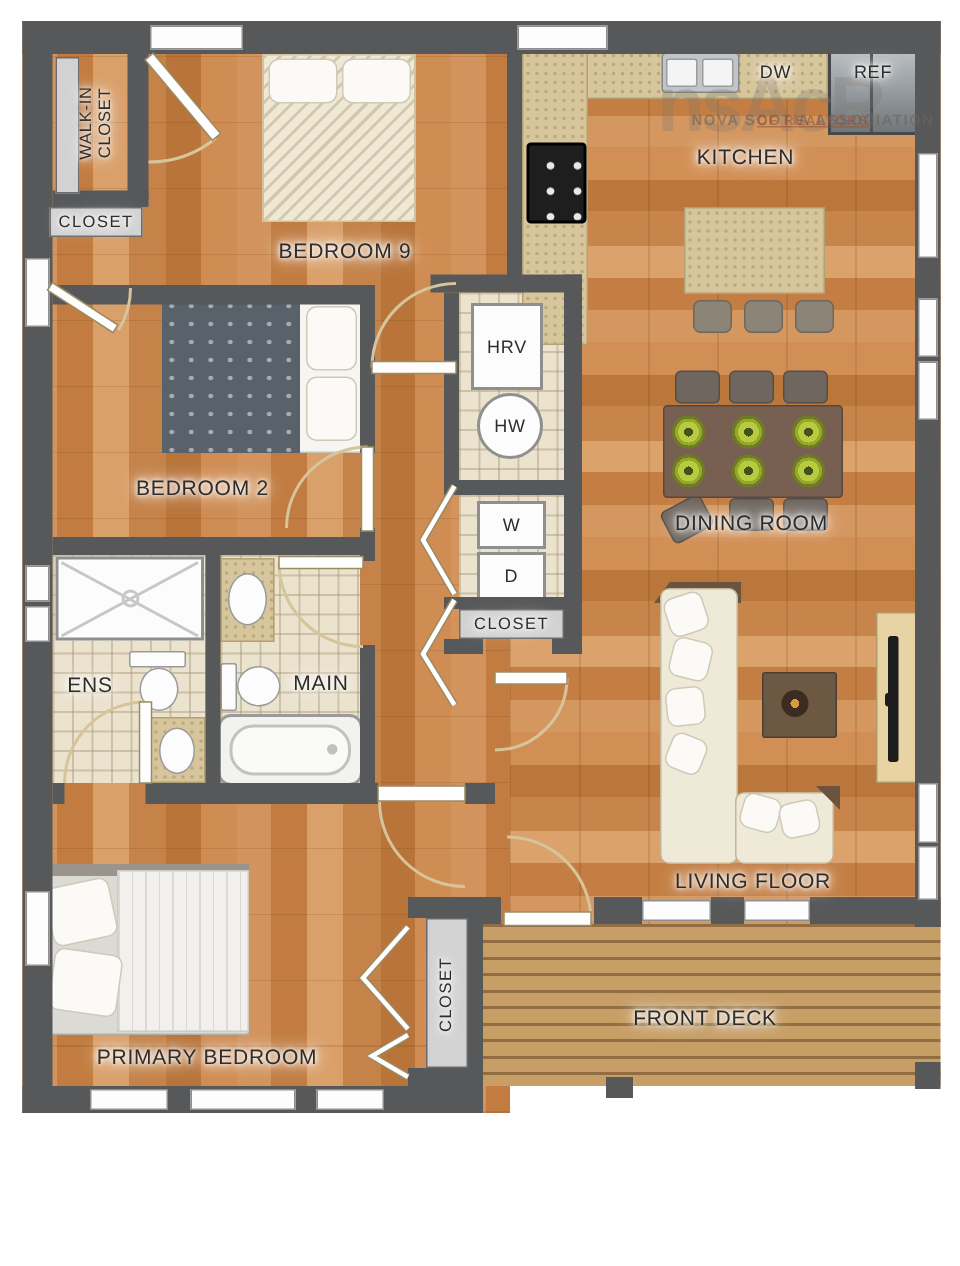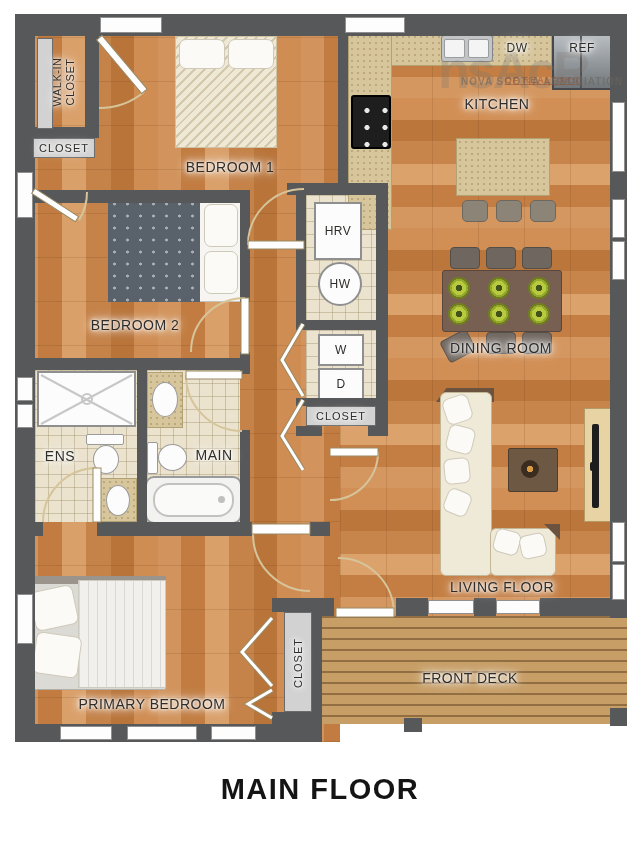--- a/index.html
+++ b/index.html
@@ -232,32 +232,31 @@
     </g>
   </svg>
 
   <div class="wm-logo">nsAcR</div>
   <div class="wm-line" style="left:542px;top:81px;font-size:10px;">NOVA SCOTIA ASSOCIATION</div>
   <div class="wm-line" style="left:542px;top:80px;font-size:9px;color:rgba(150,80,45,.55);text-decoration:underline;">OF REALTORS</div>
 
   <div class="lbl s11 rot" style="left:64px;top:82px;">WALK-IN
 CLOSET</div>
   <div class="lbl s11" style="left:64px;top:148px;letter-spacing:1px;">CLOSET</div>
-  <div class="lbl" style="left:230px;top:167px;">BEDROOM 1</div>
+  <div class="lbl" style="left:230px;top:167px;">BEDROOM 9</div>
   <div class="lbl" style="left:497px;top:104px;">KITCHEN</div>
   <div class="lbl s12" style="left:517px;top:48px;">DW</div>
   <div class="lbl s12" style="left:582px;top:48px;">REF</div>
   <div class="lbl" style="left:135px;top:325px;">BEDROOM 2</div>
   <div class="lbl s12" style="left:338px;top:231px;">HRV</div>
   <div class="lbl s12" style="left:340px;top:284px;">HW</div>
   <div class="lbl s12" style="left:341px;top:350px;">W</div>
   <div class="lbl s12" style="left:341px;top:384px;">D</div>
   <div class="lbl s11" style="left:341px;top:416px;letter-spacing:1px;">CLOSET</div>
   <div class="lbl" style="left:501px;top:348px;">DINING ROOM</div>
   <div class="lbl" style="left:60px;top:456px;">ENS</div>
   <div class="lbl" style="left:214px;top:455px;">MAIN</div>
   <div class="lbl" style="left:502px;top:587px;">LIVING FLOOR</div>
-  <div class="lbl" style="left:152px;top:704px;">PRIMARY BEDROOM</div>
+  <div class="lbl" style="left:138px;top:704px;">PRIMARY BEDROOM</div>
   <div class="lbl s11 rot" style="left:298px;top:663px;letter-spacing:1px;">CLOSET</div>
   <div class="lbl" style="left:470px;top:678px;">FRONT DECK</div>
 
-  <div class="title">MAIN FLOOR</div>
 </div>
 
 </body></html>

